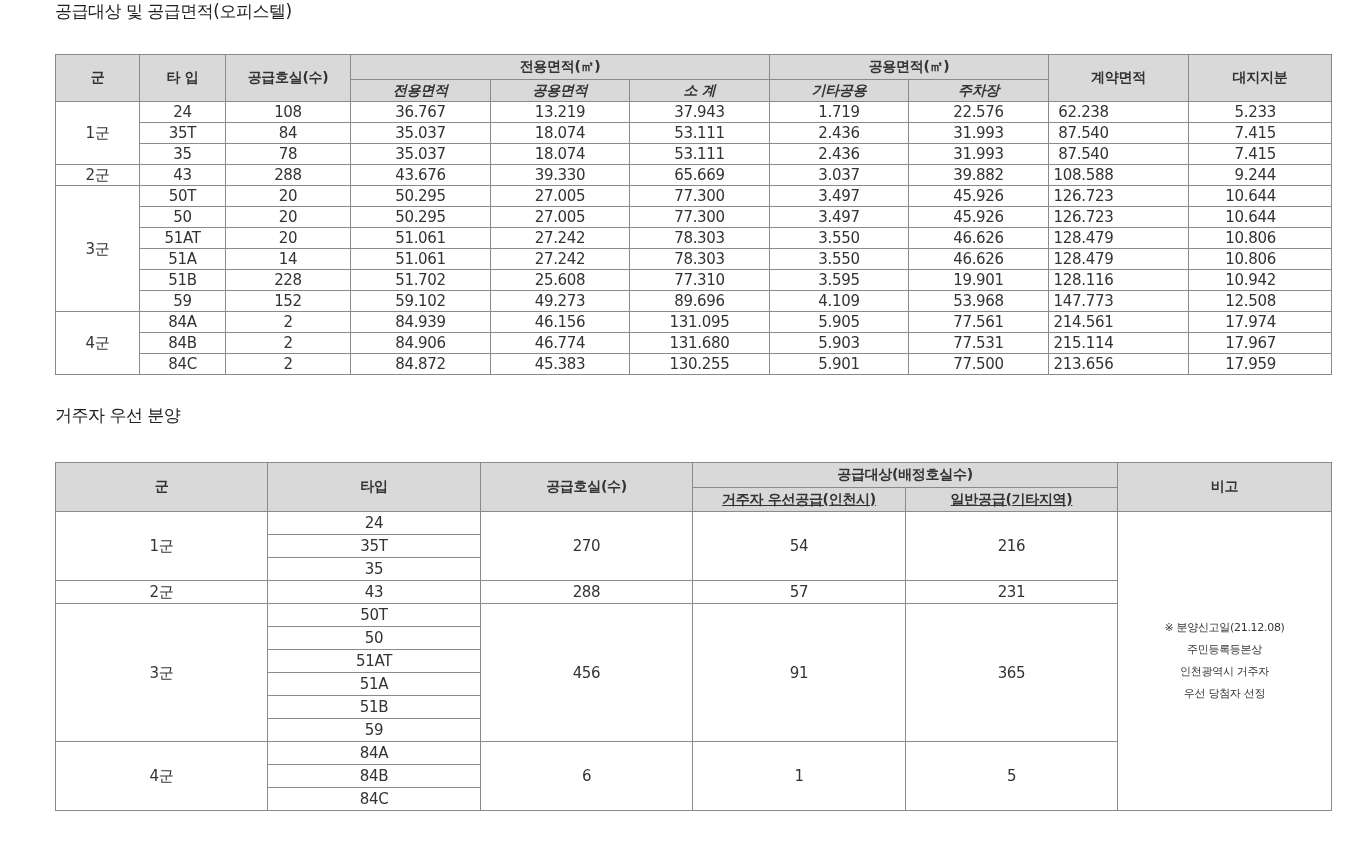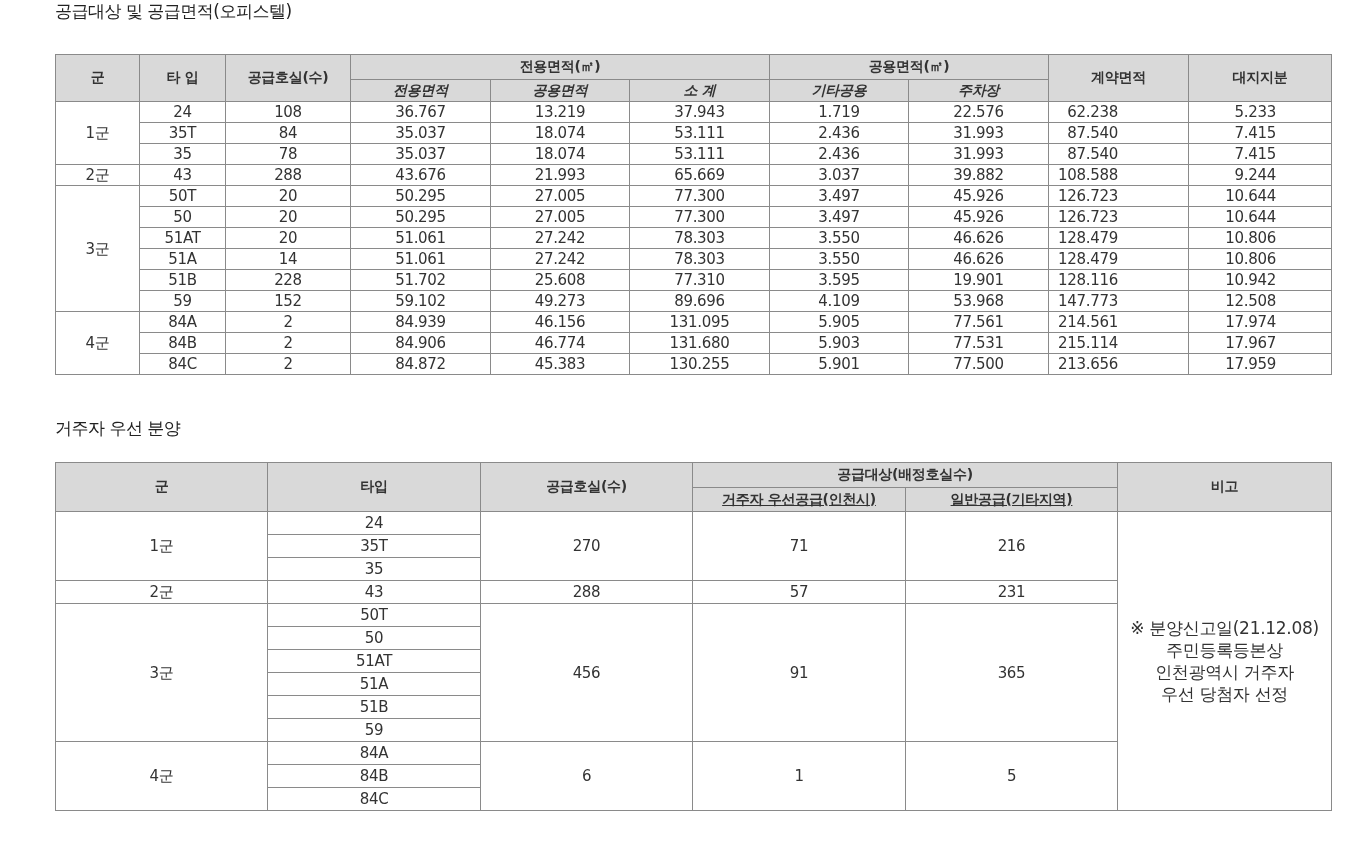--- a/index.html
+++ b/index.html
@@ -6,42 +6,42 @@
   body {
     width: 1368px; height: 847px; position: relative; overflow: hidden;
     font-family: "DejaVu Sans", "Liberation Sans", sans-serif;
     color: #333333;
   }
   .section-title {
     position: absolute; left: 55px; font-size: 17px; color: #222;
     letter-spacing: -0.5px;
   }
   #t1-title { top: 0; }
-  #t2-title { top: 417px; }
+  #t2-title { top: 404px; }
 
   table { border-collapse: collapse; position: absolute; table-layout: fixed; }
   td, th {
     border: 1px solid #8a8a8a; padding: 0; text-align: center;
     font-size: 15px; font-weight: normal; color: #333;
     letter-spacing: -0.3px; white-space: nowrap; overflow: hidden;
   }
   th { background: #d9d9d9; font-weight: bold; color: #333; font-size: 14px; }
 
   #t1 { left: 55px; top: 54px; width: 1276px; border: 1px solid #777; }
   #t1 th.top { height: 24px; }
   #t1 th.sub { height: 21px; font-style: italic; }
   #t1 td { height: 20px; line-height: 20px; }
-  #t1 td.num-r { text-align: right; padding-right: 70px; }
+  #t1 td.num-r { padding-right: 70px; }
   #t1 td.num-r2 { text-align: right; padding-right: 55px; }
 
   #t2 { left: 55px; top: 462px; width: 1276px; border: 1px solid #777; }
   #t2 th.top { height: 24px; }
   #t2 th.sub { height: 23px; text-decoration: underline; }
   #t2 td { height: 22px; line-height: 22px; }
-  #t2 td.note { white-space: normal; line-height: 22px; font-size: 17px; }
+  #t2 td.note { white-space: normal; line-height: 22px; font-size: 11px; }
 </style>
 </head>
 <body>
 
 <div class="section-title" id="t1-title">공급대상 및 공급면적(오피스텔)</div>
 
 <table id="t1">
   <colgroup>
     <col style="width:84px">
       <col style="width:86px">
@@ -105,21 +105,21 @@
         <td>2.436</td>
         <td>31.993</td>
         <td class="num-r">87.540</td>
         <td class="num-r2">7.415</td>
       </tr>
       <tr>
         <td rowspan="1">2군</td>
         <td>43</td>
         <td>288</td>
         <td>43.676</td>
-        <td>21.993</td>
+        <td>39.330</td>
         <td>65.669</td>
         <td>3.037</td>
         <td>39.882</td>
         <td class="num-r">108.588</td>
         <td class="num-r2">9.244</td>
       </tr>
       <tr>
         <td rowspan="6">3군</td>
         <td>50T</td>
         <td>20</td>
@@ -245,21 +245,21 @@
     <tr>
       <th class="sub">거주자 우선공급(인천시)</th>
       <th class="sub">일반공급(기타지역)</th>
     </tr>
   </thead>
   <tbody id="t2-body">
       <tr>
         <td rowspan="3">1군</td>
         <td>24</td>
         <td rowspan="3">270</td>
-        <td rowspan="3">71</td>
+        <td rowspan="3">54</td>
         <td rowspan="3">216</td>
         <td rowspan="13" class="note">
           <div>※ 분양신고일(21.12.08)</div>
           <div>주민등록등본상</div>
           <div>인천광역시 거주자</div>
           <div>우선 당첨자 선정</div>
         </td>
       </tr>
       <tr>
         <td>35T</td>

